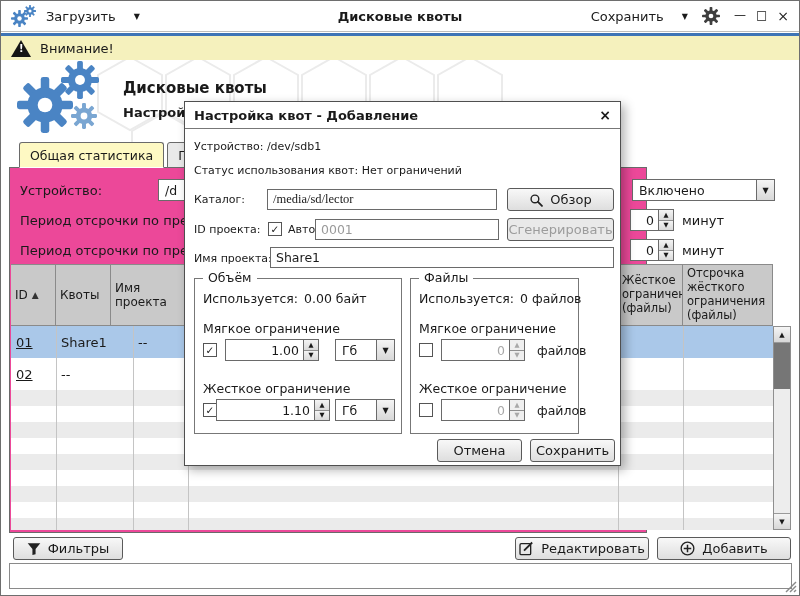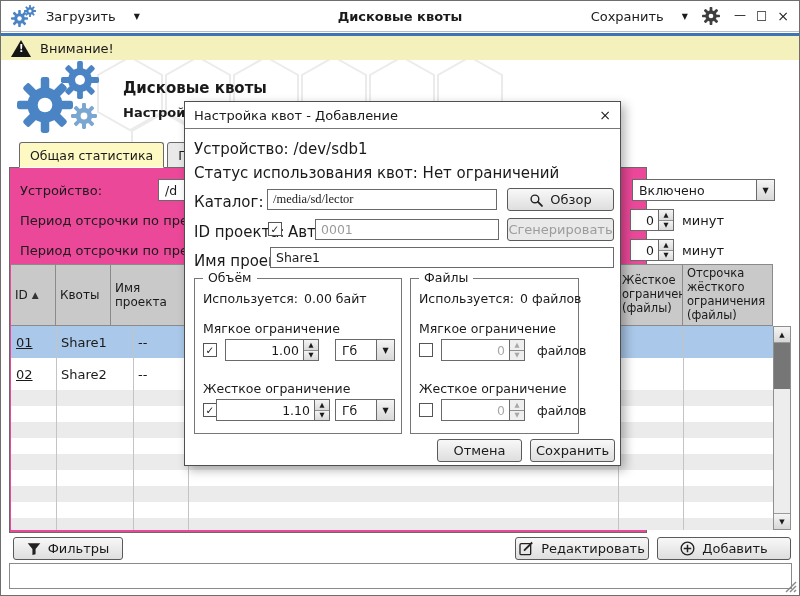--- a/index.html
+++ b/index.html
@@ -74,23 +74,23 @@
   .btn.disabled{color:#9c9c9c;background:#e9e9e9;cursor:default}
   .icon14{width:14px;height:14px;color:#222}
   .icon15{width:15px;height:15px;color:#222}
 
   
   .statusbar{position:absolute;left:8px;top:562px;width:783px;height:26px;border:1px solid #8a8a8a;background:#fff;z-index:1}
   .grip{position:absolute;right:2px;bottom:2px;z-index:6;cursor:nwse-resize}
 
   
   .dialog{position:absolute;left:183px;top:100px;width:437px;height:365px;background:#fff;border:1px solid #4f4f4f;box-shadow:4px 4px 10px rgba(0,0,0,.3);z-index:20}
-  .dlg-titlebar{height:27px;border-bottom:1px solid #777;display:flex;align-items:center;padding:4px 9px;font-weight:normal;font-size:13px}
+  .dlg-titlebar{height:27px;border-bottom:1px solid #777;display:flex;align-items:center;padding:4px 9px;font-weight:bold;font-size:13px}
   .dlg-close{margin-left:auto;cursor:pointer;font-size:14px;line-height:1}
-  .dlg-line{position:absolute;font-size:15px;white-space:nowrap}
+  .dlg-line{position:absolute;font-size:11px;white-space:nowrap}
   .input{position:absolute;height:21px;border:1px solid #6a6a6a;padding:0 5px;font:12.5px "DejaVu Sans",sans-serif;background:#fff;color:#1a1a1a}
   .input.dim{color:#9a9a9a}
   .checkbox{position:absolute;width:14px;height:14px;border:1px solid #555;background:#fff;display:flex;align-items:center;justify-content:center;font-size:10.5px;cursor:pointer;line-height:1}
   .groupbox{position:absolute;border:1px solid #777}
   .gb-legend{position:absolute;top:-9px;left:8px;background:#fff;padding:0 5px;font-size:12.5px}
   .gb-text{position:absolute;font-size:12.5px;white-space:nowrap}
   .used-line{display:flex;gap:6px}
 </style>
 </head>
 <body>
@@ -262,21 +262,20 @@
       <div class="td c2">Share1</div>
       <div class="td c3">--</div>
       <div class="td c4"></div>
       <div class="td c5"></div>
       <div class="td c6"></div>
     </div>
     <div class="trow row-white" style="top:190px">
       <div class="td c1">
           <span class="id-link">02</span>
         </div>
-      <div class="td c2">Share2</div>
       <div class="td c3">--</div>
       <div class="td c4"></div>
       <div class="td c5"></div>
       <div class="td c6"></div>
     </div>
 
     <div class="stripes"></div>
     <div class="vsep" style="left:46px"></div>
     <div class="vsep" style="left:123px"></div>
     <div class="vsep" style="left:178px"></div>

